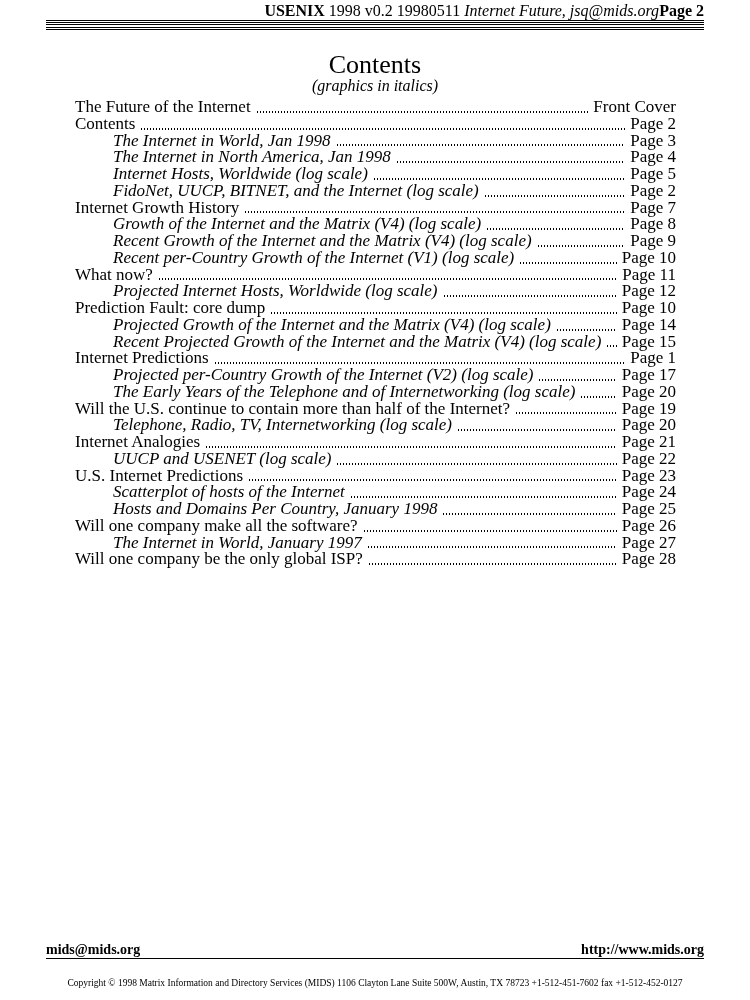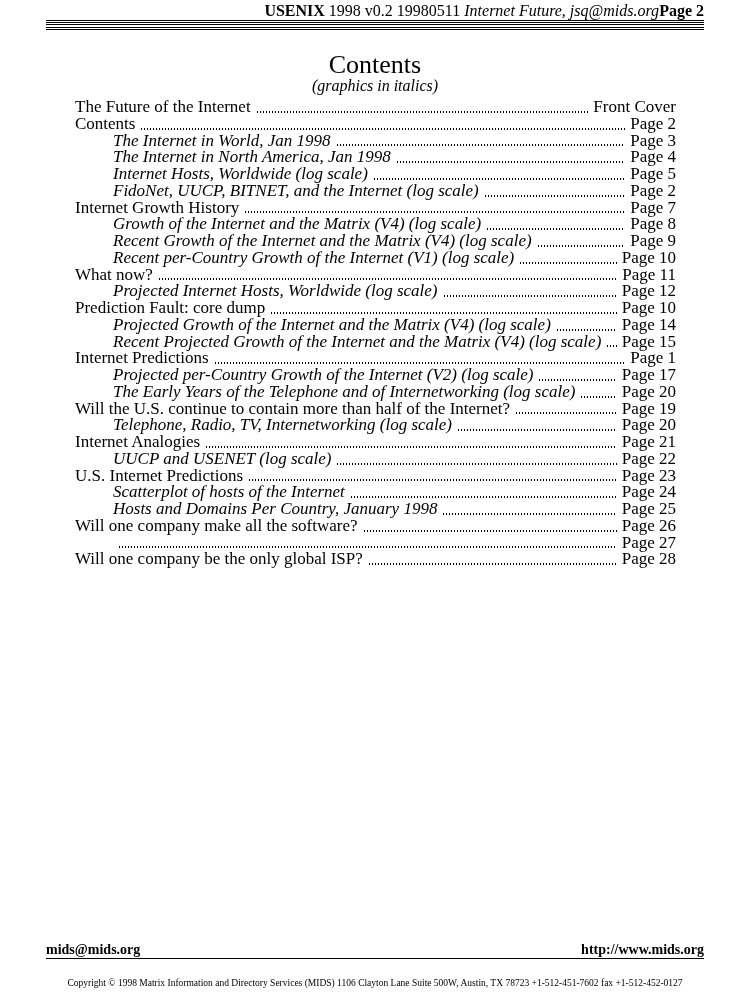--- a/index.html
+++ b/index.html
@@ -275,20 +275,21 @@
       <span class="toc-page">Page 25</span>
     </div>
 
     <div class="toc-row">
       <span class="toc-title">Will one company make all the software?</span>
       <span class="leader"></span>
       <span class="toc-page">Page 26</span>
     </div>
 
     <div class="toc-row indent italic">
+      <span class="toc-title">The Internet in World, January 1997</span>
       <span class="leader"></span>
       <span class="toc-page">Page 27</span>
     </div>
 
     <div class="toc-row">
       <span class="toc-title">Will one company be the only global ISP?</span>
       <span class="leader"></span>
       <span class="toc-page">Page 28</span>
     </div>
   </div>

